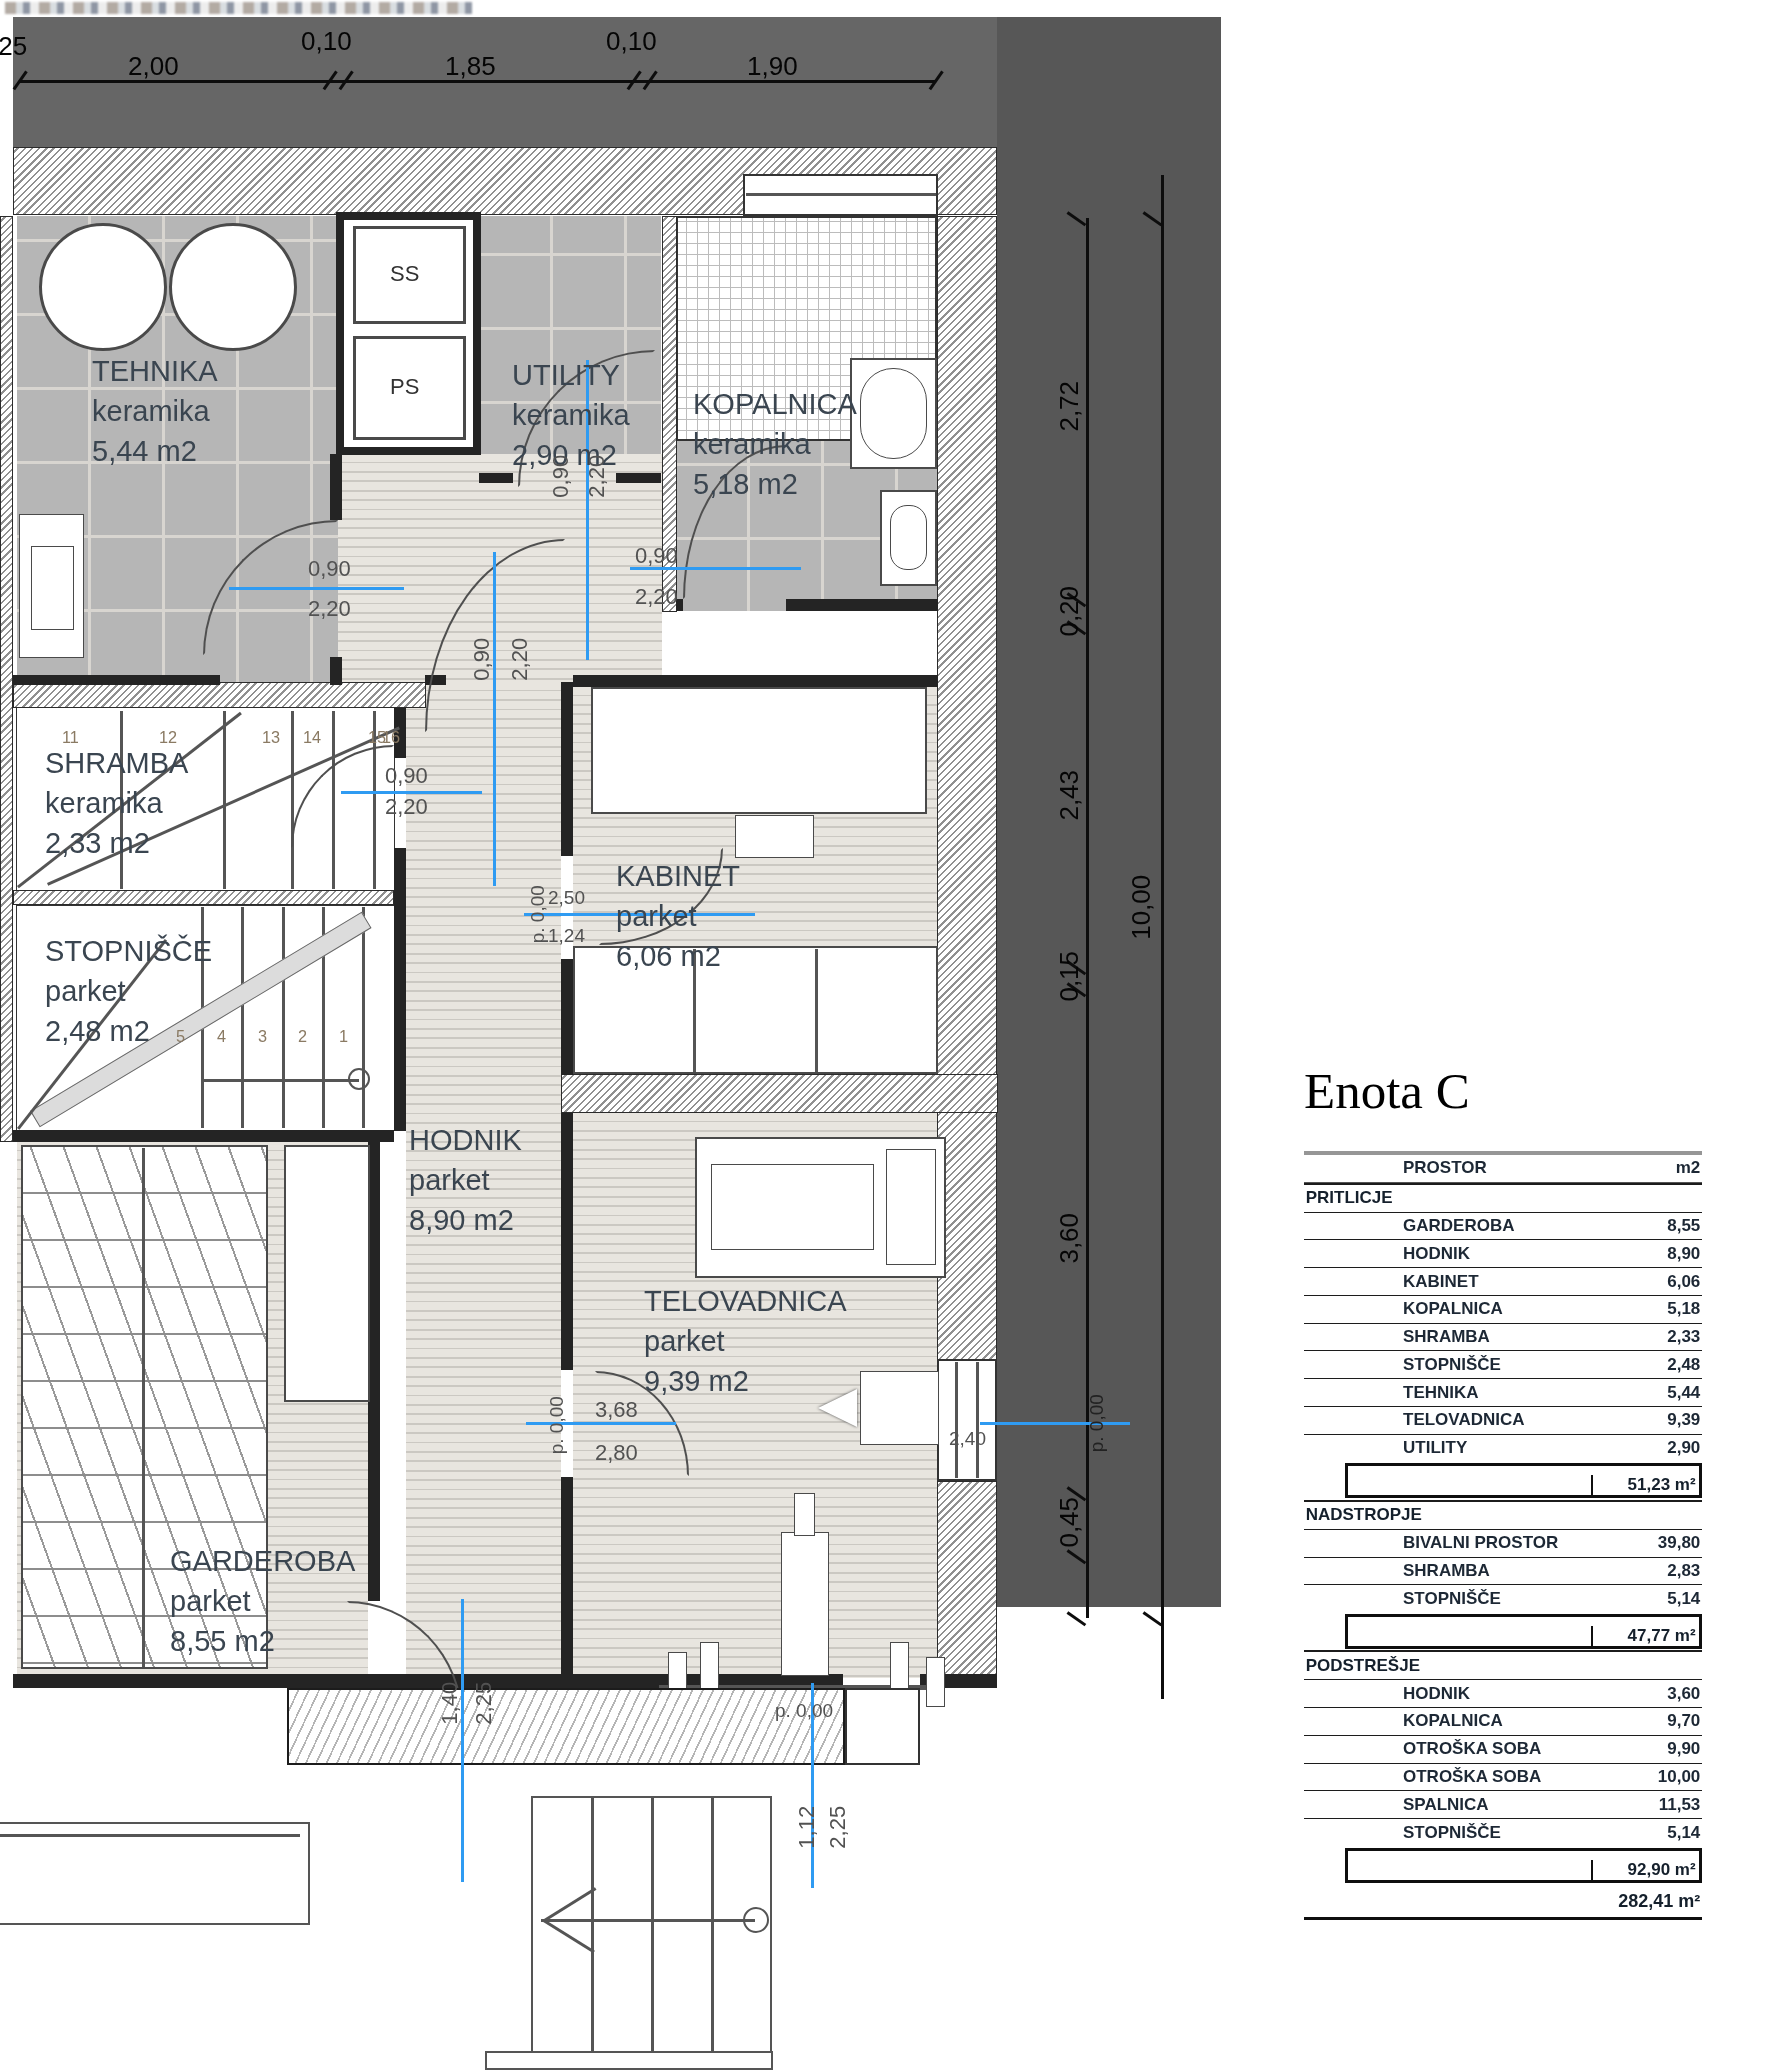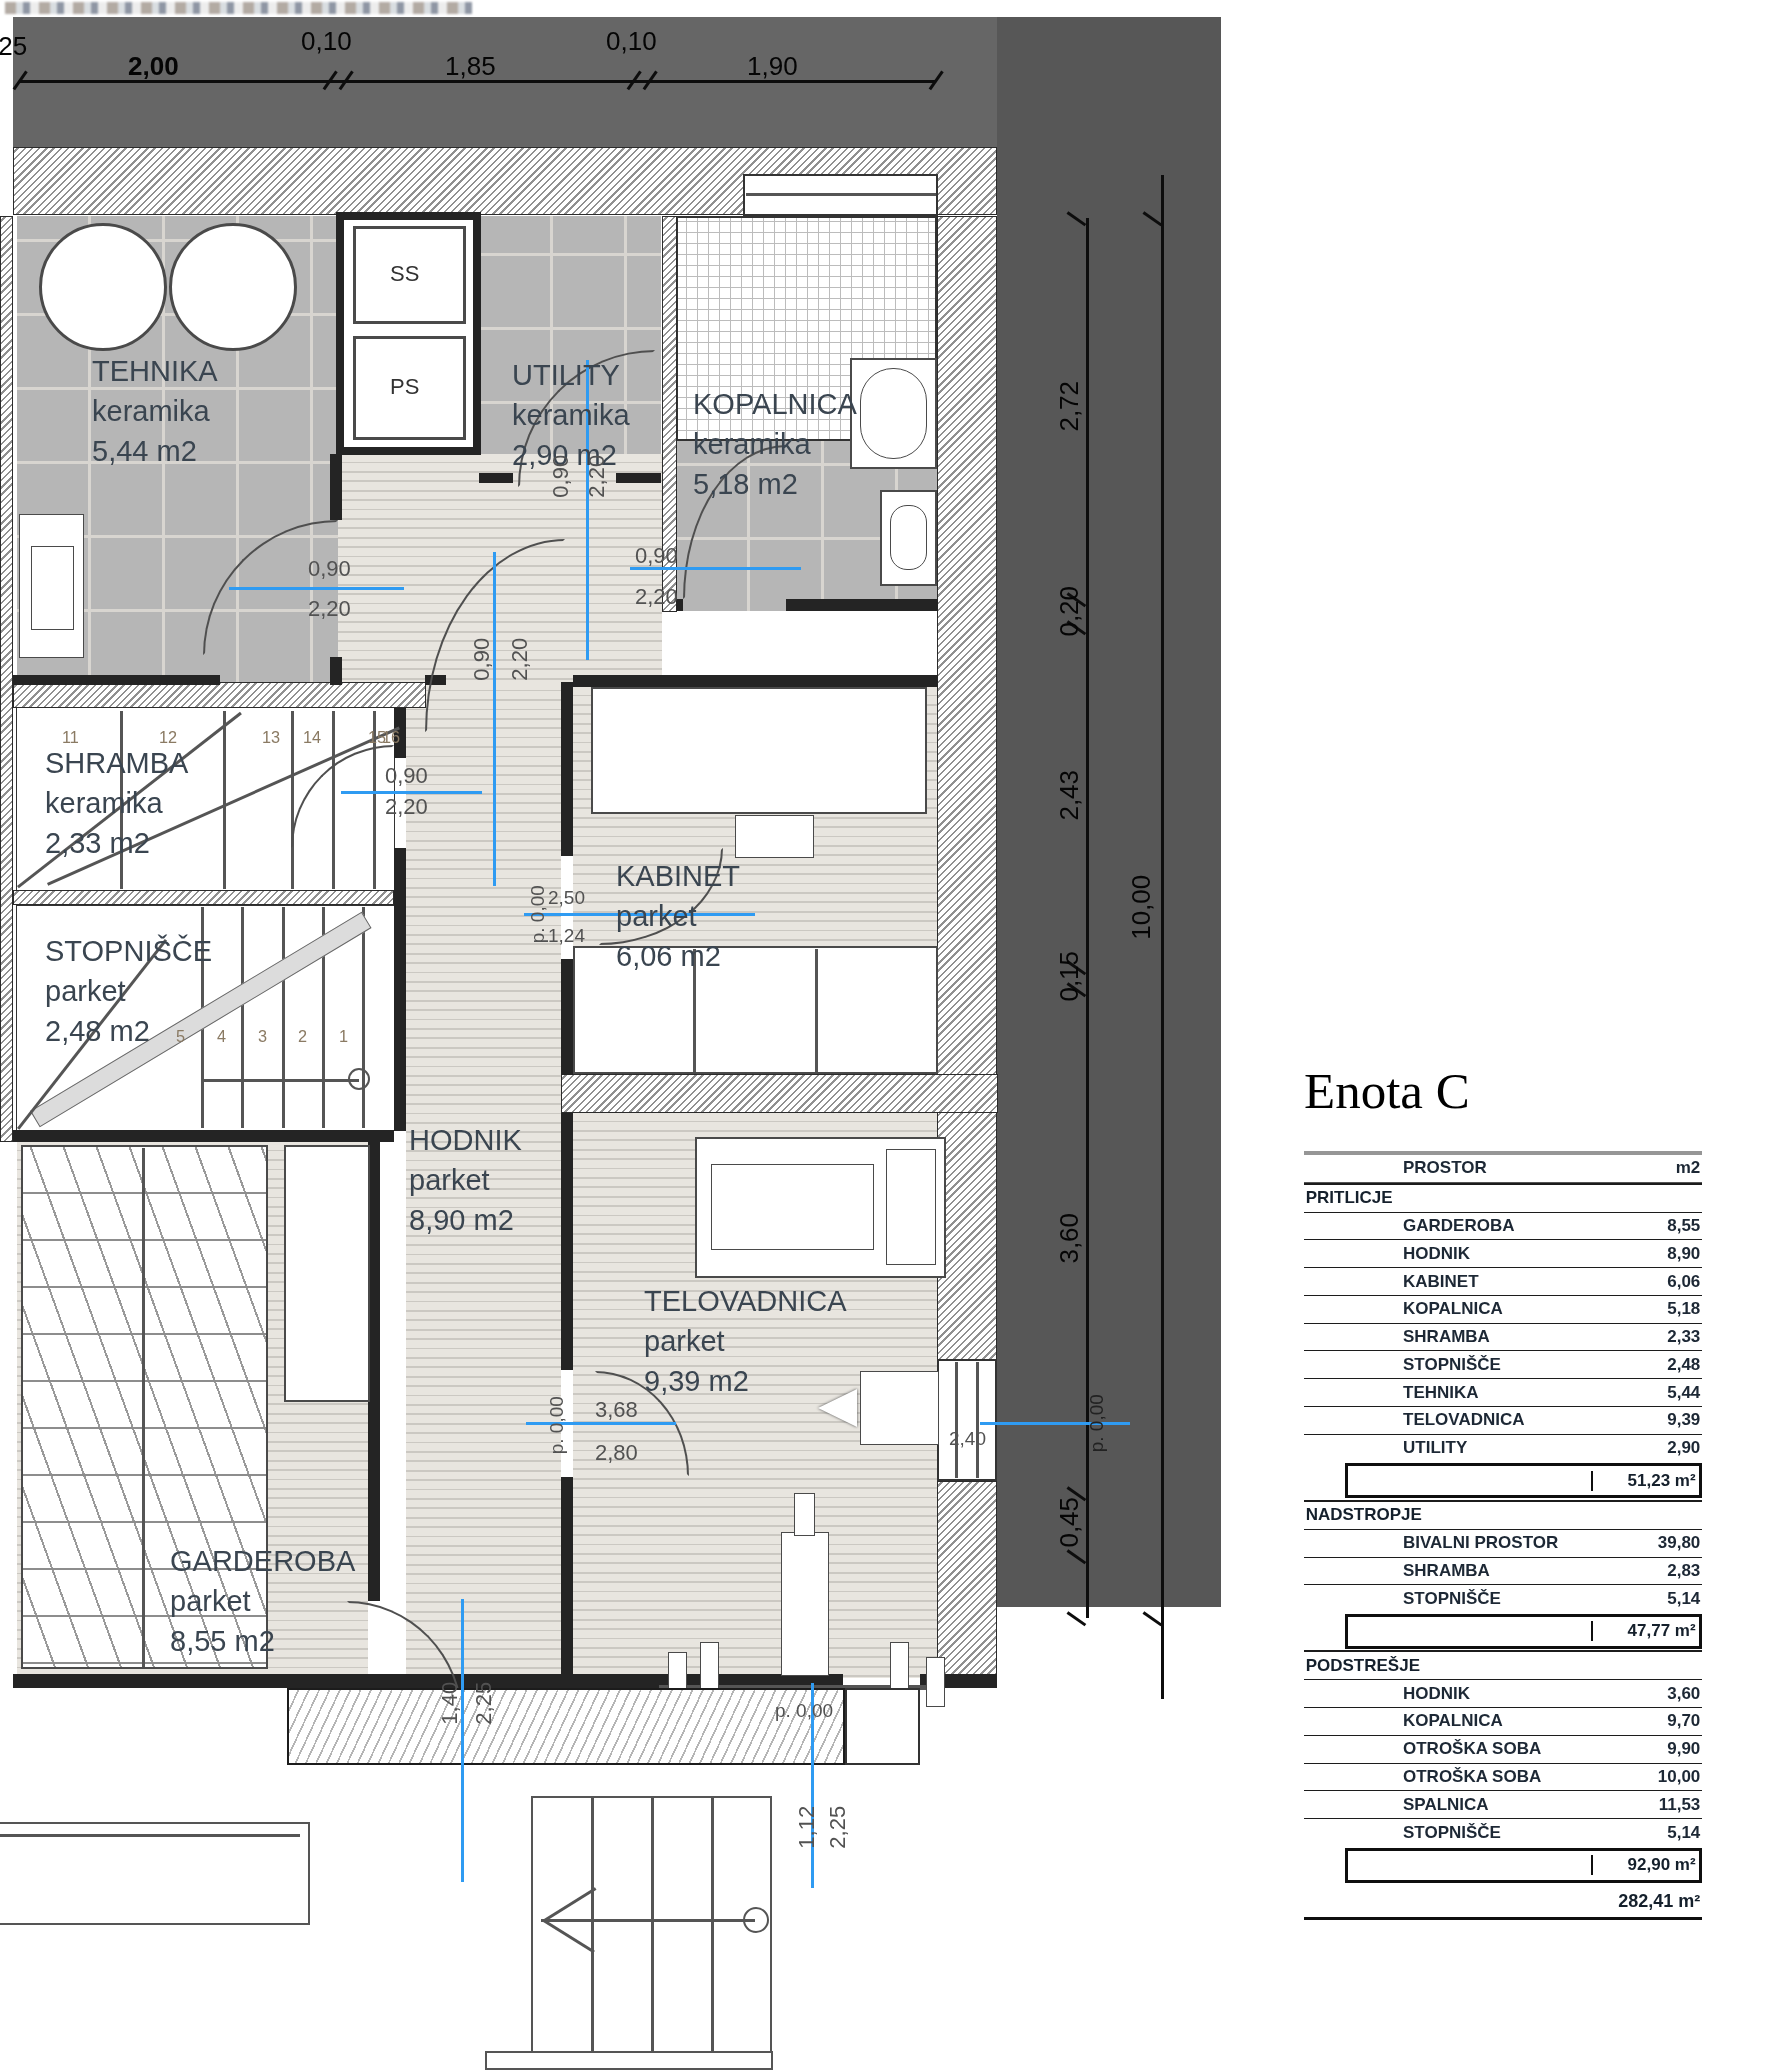--- a/index.html
+++ b/index.html
@@ -36,21 +36,21 @@
   .stair-n{font-size:16.3px;color:#8a7a63;}
   .vline{background:#555;}
   
   #enota{position:absolute;left:1304px;top:1062px;width:398px;color:#15202c;}
   .t-title{font-family:"Liberation Serif",serif;font-size:51px;color:#000;margin:0 0 31px 0;font-weight:500;}
   .trow{display:flex;justify-content:space-between;align-items:center;
         border-top:1.7px solid #1c1c1c;padding:3.4px 1.7px 3.4px 99px;
         font-size:17px;font-weight:700;color:#1d2835;}
   .thead{border-top:4.3px solid #969696;border-bottom:0.9px solid #555;font-weight:700;}
   .tsec{border-top:2.6px solid #1c1c1c;padding:3.4px 1.7px;font-size:17px;font-weight:700;}
-  .tsub{display:flex;align-items:center;border:3.4px solid #0f0f0f;margin:1.7px 0 1.7px 41px;height:29px;}
+  .tsub{display:flex;align-items:flex-end;border:3.4px solid #0f0f0f;margin:1.7px 0 1.7px 41px;height:29px;}
   .tsub .c1{width:51px;border-right:2.6px solid #0f0f0f;}
   .tsub .c2{flex:1;}
   .tsub .c3{width:103px;border-left:2.6px solid #0f0f0f;display:flex;align-items:center;
             justify-content:flex-end;padding-right:3.4px;font-size:17px;font-weight:700;}
   .ttotal{text-align:right;font-size:18px;font-weight:700;padding:6.8px 1.7px 5.1px 0;}
   .trule{border-top:3.4px solid #0f0f0f;}
 </style>
 </head>
 <body>
 
@@ -63,21 +63,21 @@
   <div class="r" style="left:997px;top:17px;width:224px;height:1590px;background:#575757;"></div>
 
   <div class="r dline" style="left:19px;top:80px;width:917px;height:2.6px;"></div>
   <div class="r tick" style="left:8.6px;top:79px;"></div>
   <div class="r tick" style="left:319px;top:79px;"></div>
   <div class="r tick" style="left:335px;top:79px;"></div>
   <div class="r tick" style="left:623px;top:79px;"></div>
   <div class="r tick" style="left:639px;top:79px;"></div>
   <div class="r tick" style="left:925px;top:79px;"></div>
   <div class="r dimB" style="left:-1.7px;top:31px;">25</div>
-  <div class="r dimB" style="left:128px;top:51px;font-weight:bold;">2,00</div>
+  <div class="r dimB" style="left:128px;top:51px;">2,00</div>
   <div class="r dimB" style="left:301px;top:26px;">0,10</div>
   <div class="r dimB" style="left:445px;top:51px;">1,85</div>
   <div class="r dimB" style="left:606px;top:26px;">0,10</div>
   <div class="r dimB" style="left:747px;top:51px;">1,90</div>
 
   <div class="r dline" style="left:1086px;top:218px;width:2.6px;height:1400px;"></div>
   <div class="r vtick" style="left:1075px;top:208px;"></div>
   <div class="r vtick" style="left:1075px;top:589px;"></div>
   <div class="r vtick" style="left:1075px;top:617px;"></div>
   <div class="r vtick" style="left:1075px;top:957px;"></div>

